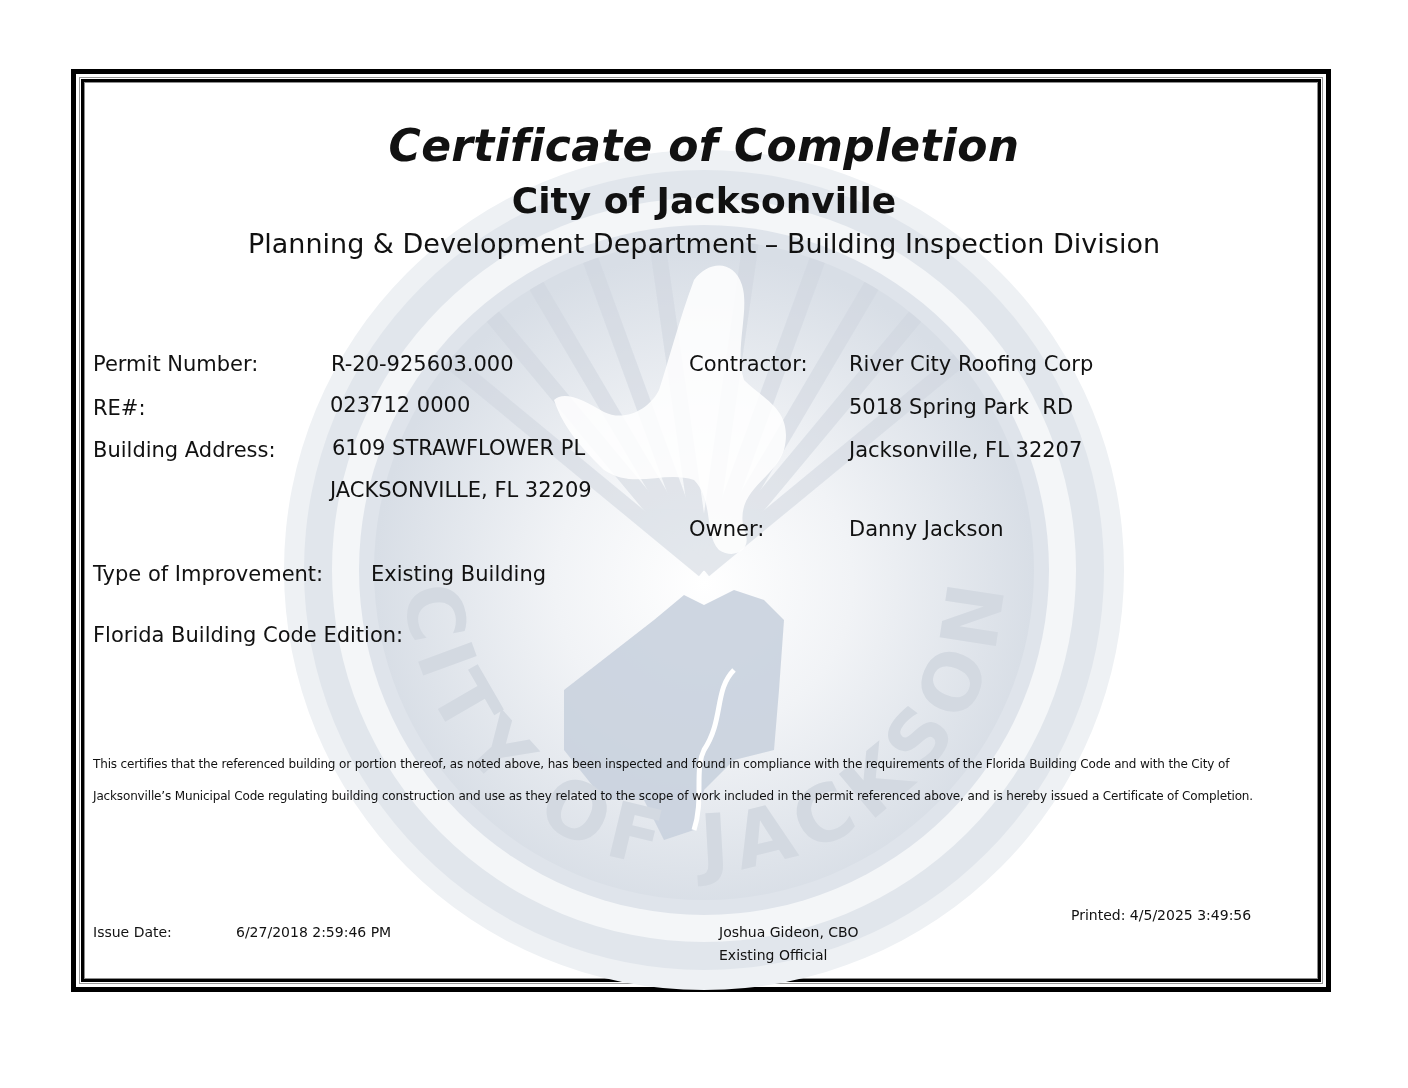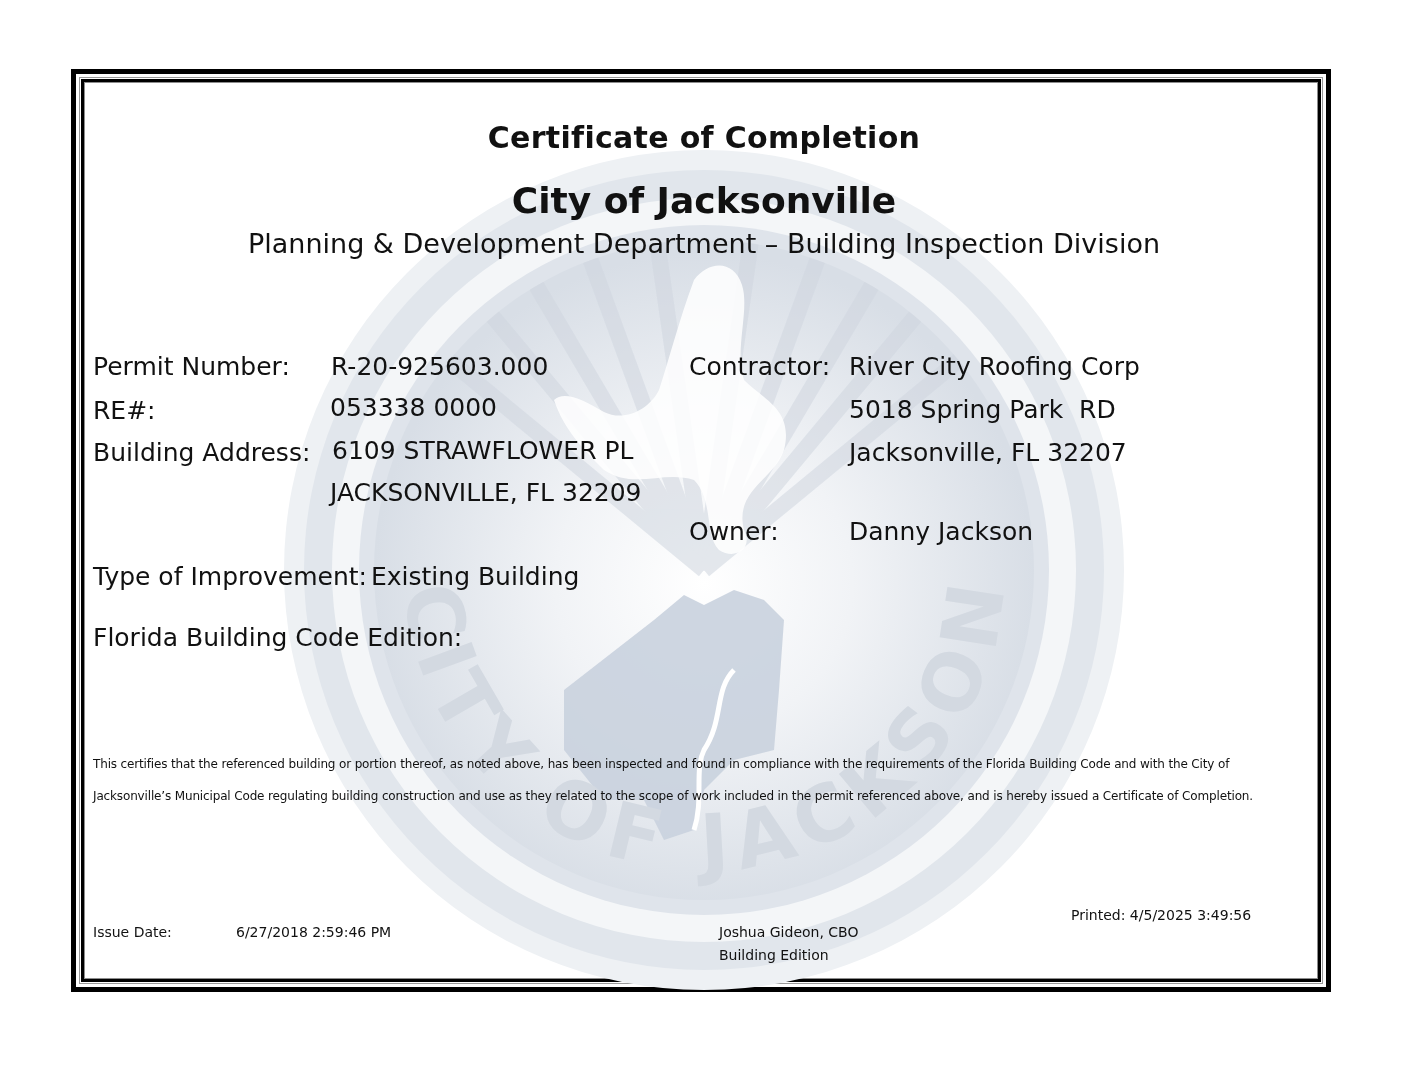--- a/index.html
+++ b/index.html
@@ -19,24 +19,24 @@
       position: absolute; left: 5px; top: 5px; right: 5px; bottom: 5px;
       border: 3px solid #000; box-shadow: inset 0 0 0 1px #8d8d8d;
     }
     .seal {
       position: absolute; left: 264px; top: 150px; width: 880px; height: 880px;
       pointer-events: none;
     }
     .title {
       position: absolute; left: 0; width: 1408px; text-align: center; white-space: nowrap;
     }
-    .t1 { top: 120px; font-size: 30px; font-weight: bold; letter-spacing: 0.3px; }
+    .t1 { top: 120px; font-size: 44px; font-weight: bold; letter-spacing: 0.3px; font-style: italic; }
     .t2 { top: 180px; font-size: 36px; font-weight: bold; }
     .t3 { top: 228px; font-size: 27px; }
-    .fld { position: absolute; font-size: 25px; white-space: pre; }
+    .fld { position: absolute; font-size: 21px; white-space: pre; }
     .para {
       position: absolute; left: 93px; top: 748px; width: 1215px;
       font-size: 12px; line-height: 32px; letter-spacing: -0.15px;
     }
     .foot { position: absolute; font-size: 14px; white-space: pre; }
   </style>
 </head>
 <body>
 
 <div class="frame-outer">
@@ -86,21 +86,21 @@
 </svg>
 
 <div class="title t1">Certificate of Completion</div>
 <div class="title t2">City of Jacksonville</div>
 <div class="title t3">Planning &amp; Development Department – Building Inspection Division</div>
 
 <div class="fld" style="left:93px; top:352px;">Permit Number:</div>
 <div class="fld" style="left:331px; top:352px;">R-20-925603.000</div>
 
 <div class="fld" style="left:93px; top:396px;">RE#:</div>
-<div class="fld" style="left:330px; top:393px;">053338 0000</div>
+<div class="fld" style="left:330px; top:393px;">023712 0000</div>
 
 <div class="fld" style="left:93px; top:438px;">Building Address:</div>
 <div class="fld" style="left:332px; top:436px;">6109 STRAWFLOWER PL</div>
 <div class="fld" style="left:330px; top:478px;">JACKSONVILLE, FL 32209</div>
 
 <div class="fld" style="left:93px; top:562px;">Type of Improvement:</div>
 <div class="fld" style="left:371px; top:562px;">Existing Building</div>
 
 <div class="fld" style="left:93px; top:623px;">Florida Building Code Edition:</div>
 <div class="fld" style="left:430px; top:623px;"></div>
@@ -111,14 +111,14 @@
 <div class="fld" style="left:849px; top:438px;">Jacksonville, FL 32207</div>
 
 <div class="fld" style="left:689px; top:517px;">Owner:</div>
 <div class="fld" style="left:849px; top:517px;">Danny Jackson</div>
 
 <div class="para">This certifies that the referenced building or portion thereof, as noted above, has been inspected and found in compliance with the requirements of the Florida Building Code and with the City of Jacksonville’s Municipal Code regulating building construction and use as they related to the scope of work included in the permit referenced above, and is hereby issued a Certificate of Completion.</div>
 
 <div class="foot" style="left:93px; top:924px;">Issue Date:</div>
 <div class="foot" style="left:236px; top:924px;">6/27/2018 2:59:46 PM</div>
 <div class="foot" style="left:719px; top:924px;">Joshua Gideon, CBO</div>
-<div class="foot" style="left:719px; top:947px;">Building Edition</div>
+<div class="foot" style="left:719px; top:947px;">Existing Official</div>
 <div class="foot" style="left:1071px; top:907px;">Printed: 4/5/2025 3:49:56</div>
 
 </body></html>

